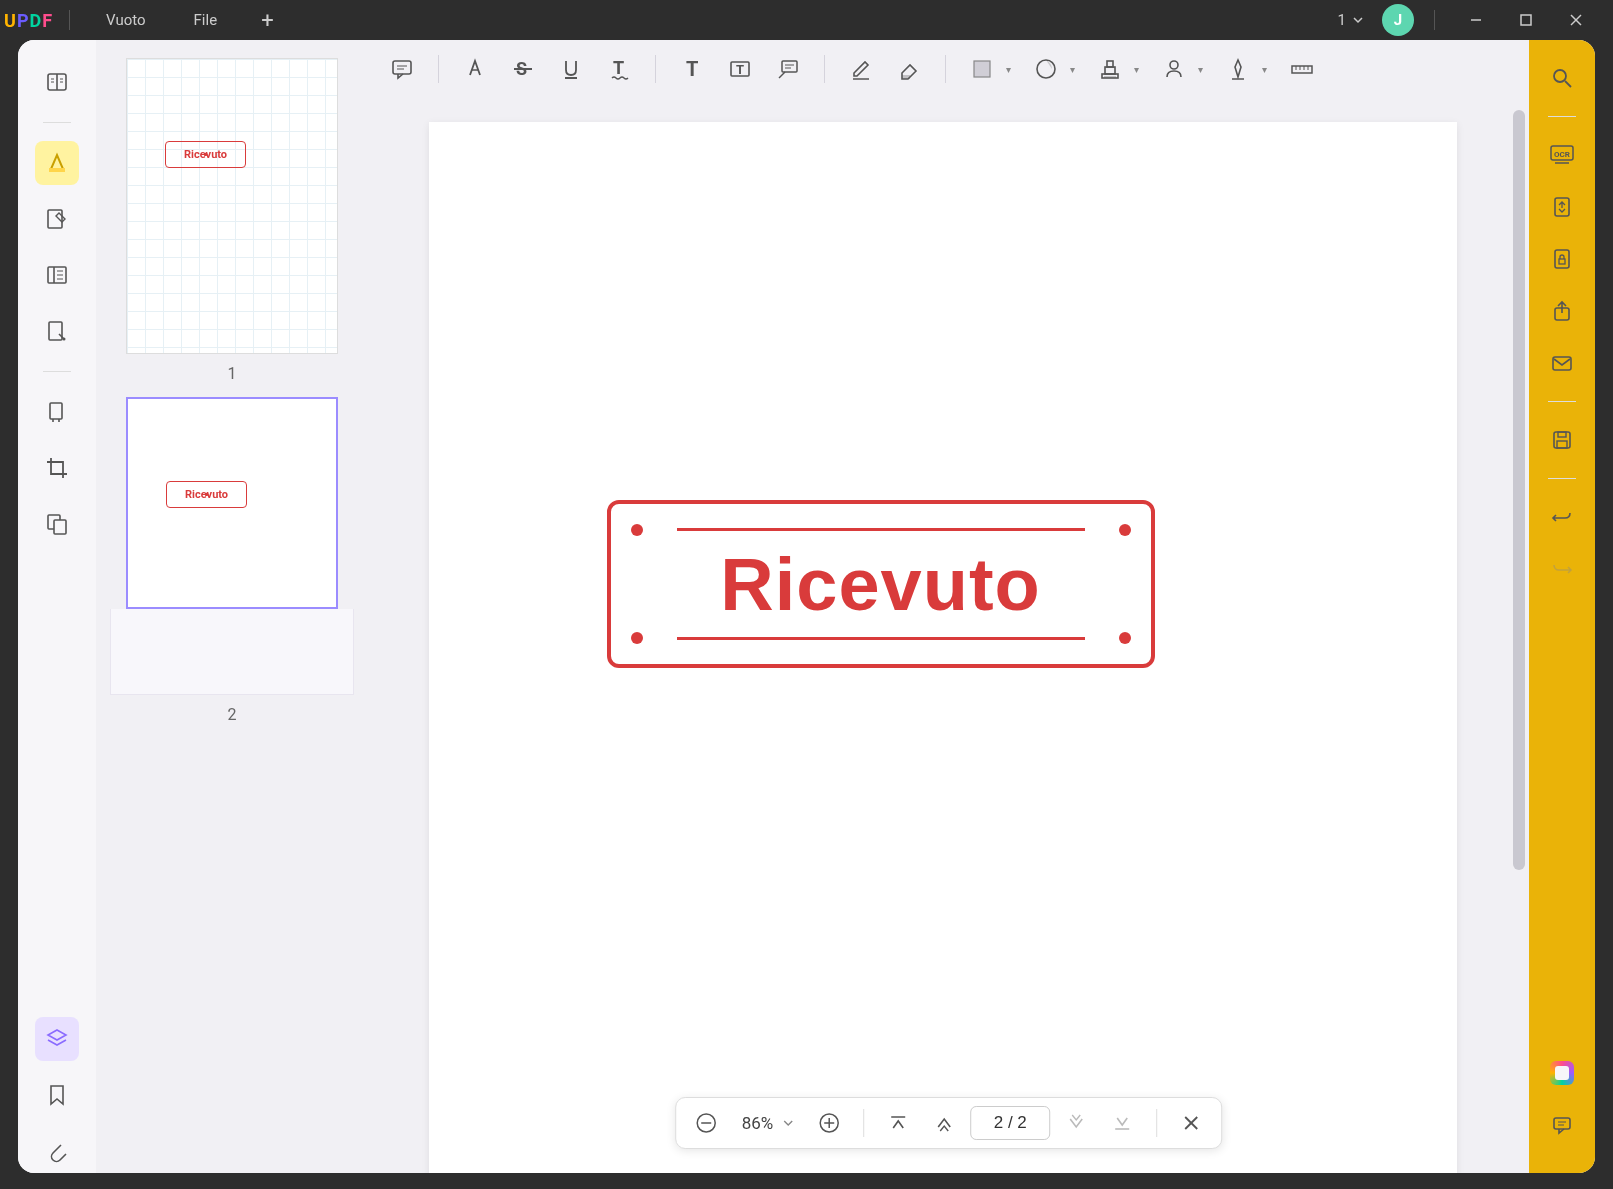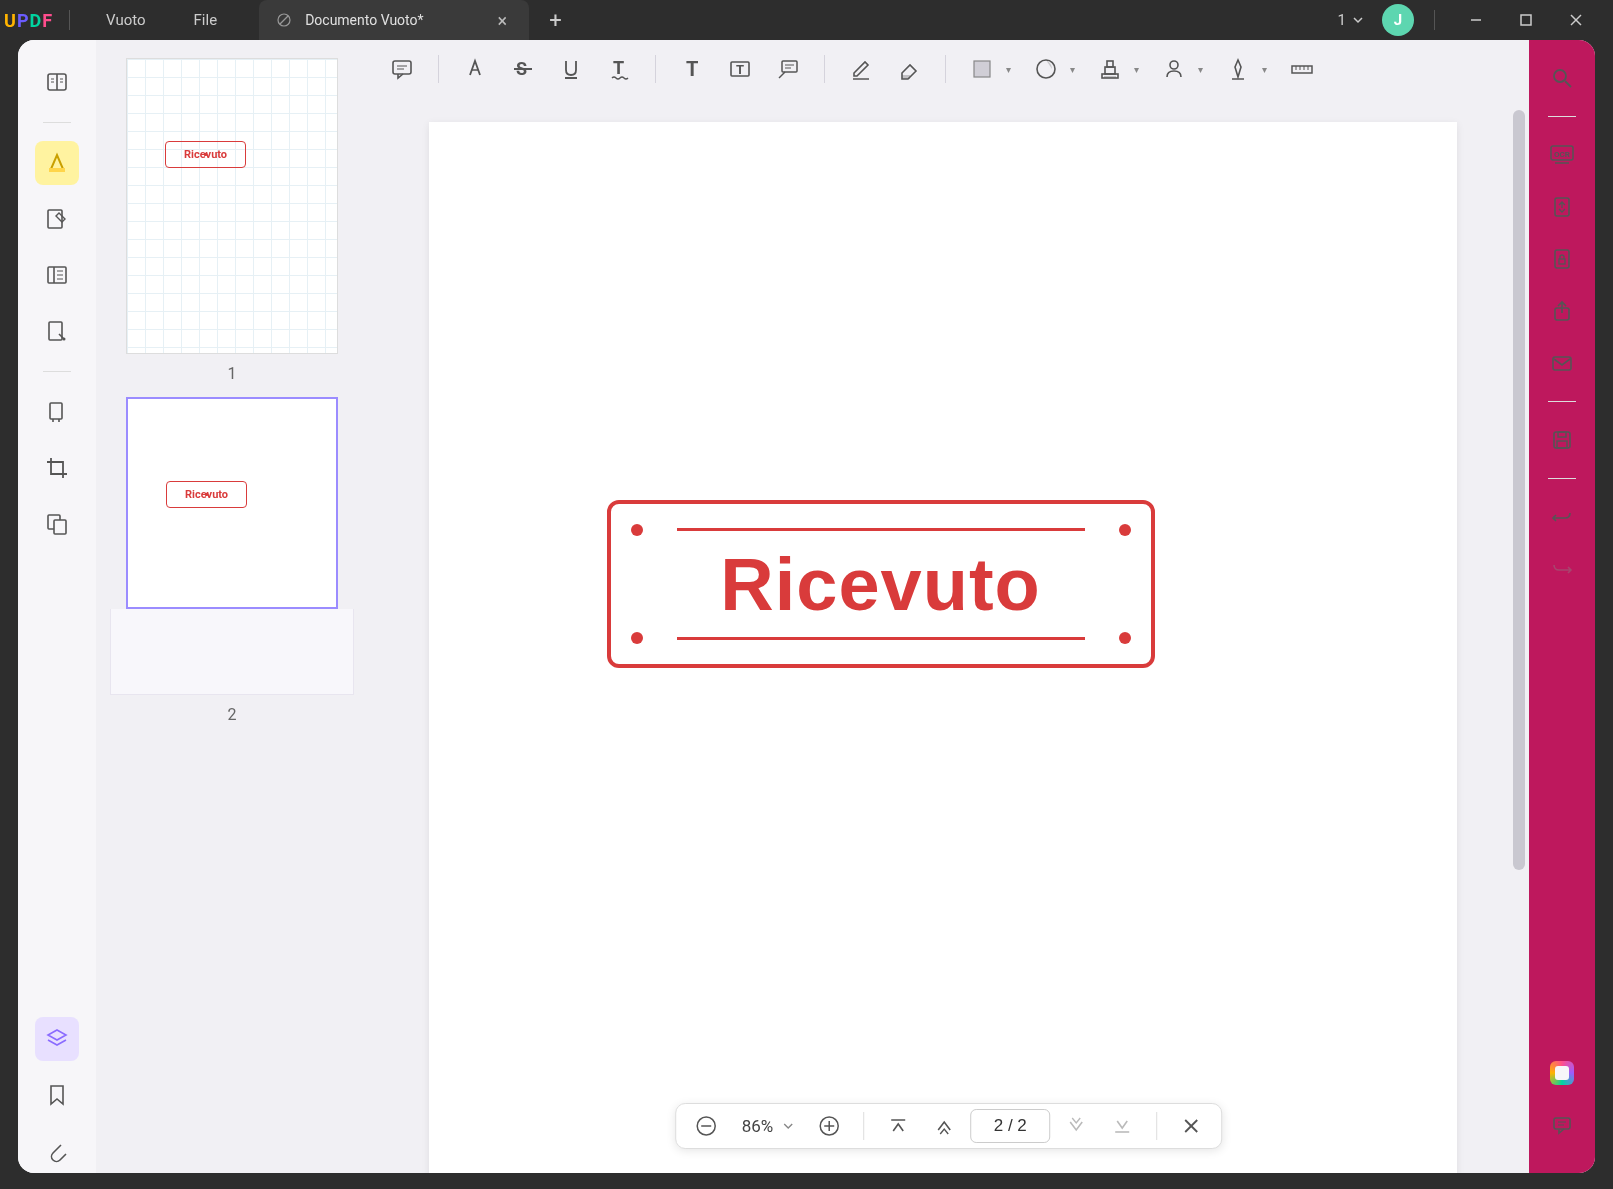--- a/index.html
+++ b/index.html
@@ -216,21 +216,21 @@
   top:0;
   width:12px;
   height:760px;
   background:#c9c8d0;
   border-radius:6px;
 }
 
 
 .right-sidebar {
   width: 66px;
-  background:#be185d;
+  background:#eab308;
   display:flex;
   flex-direction:column;
   align-items:center;
   padding-top:18px;
   gap:12px;
 }
 .rs-btn {
   width:40px; height:40px;
   display:flex; align-items:center; justify-content:center;
   cursor:pointer;
@@ -240,21 +240,21 @@
 
 
 .zoombar {
   position:absolute;
   bottom:24px;
   left:50%;
   transform:translateX(-50%);
   background:#fff;
   border:1px solid #ddd;
   border-radius:10px;
-  height:46px;
+  height:52px;
   display:flex;
   align-items:center;
   padding:0 10px;
   gap:6px;
   box-shadow:0 2px 10px rgba(0,0,0,0.1);
 }
 .zb-btn {
   width:40px; height:40px;
   display:flex; align-items:center; justify-content:center;
   cursor:pointer;
@@ -290,30 +290,20 @@
 </head>
 <body>
 
 <div class="titlebar">
   <div class="logo">
     <span class="u">U</span><span class="p">P</span><span class="d">D</span><span class="f">F</span>
   </div>
   <div class="tb-sep"></div>
   <div class="menu-item">Vuoto</div>
   <div class="menu-item">File</div>
-  <div class="tab">
-    <span class="tab-icon">
-      <svg width="16" height="16" viewBox="0 0 16 16">
-          <circle cx="8" cy="8" r="6" fill="none" stroke="#999" stroke-width="1.2"></circle>
-          <line x1="4" y1="12" x2="12" y2="4" stroke="#999" stroke-width="1.2"></line>
-        </svg>
-    </span>
-    <span class="tab-title">Documento Vuoto*</span>
-    <span class="tab-close">×</span>
-  </div>
   <div class="newtab">+</div>
   <div class="titlebar-right">
     <div class="notif">
       <span>1</span>
       <svg width="12" height="12" viewBox="0 0 12 12">
           <path d="M2 4 L6 8 L10 4" fill="none" stroke="#ccc" stroke-width="1.5"></path>
         </svg>
     </div>
     <div class="avatar">J</div>
     <div class="tb-sep"></div>

